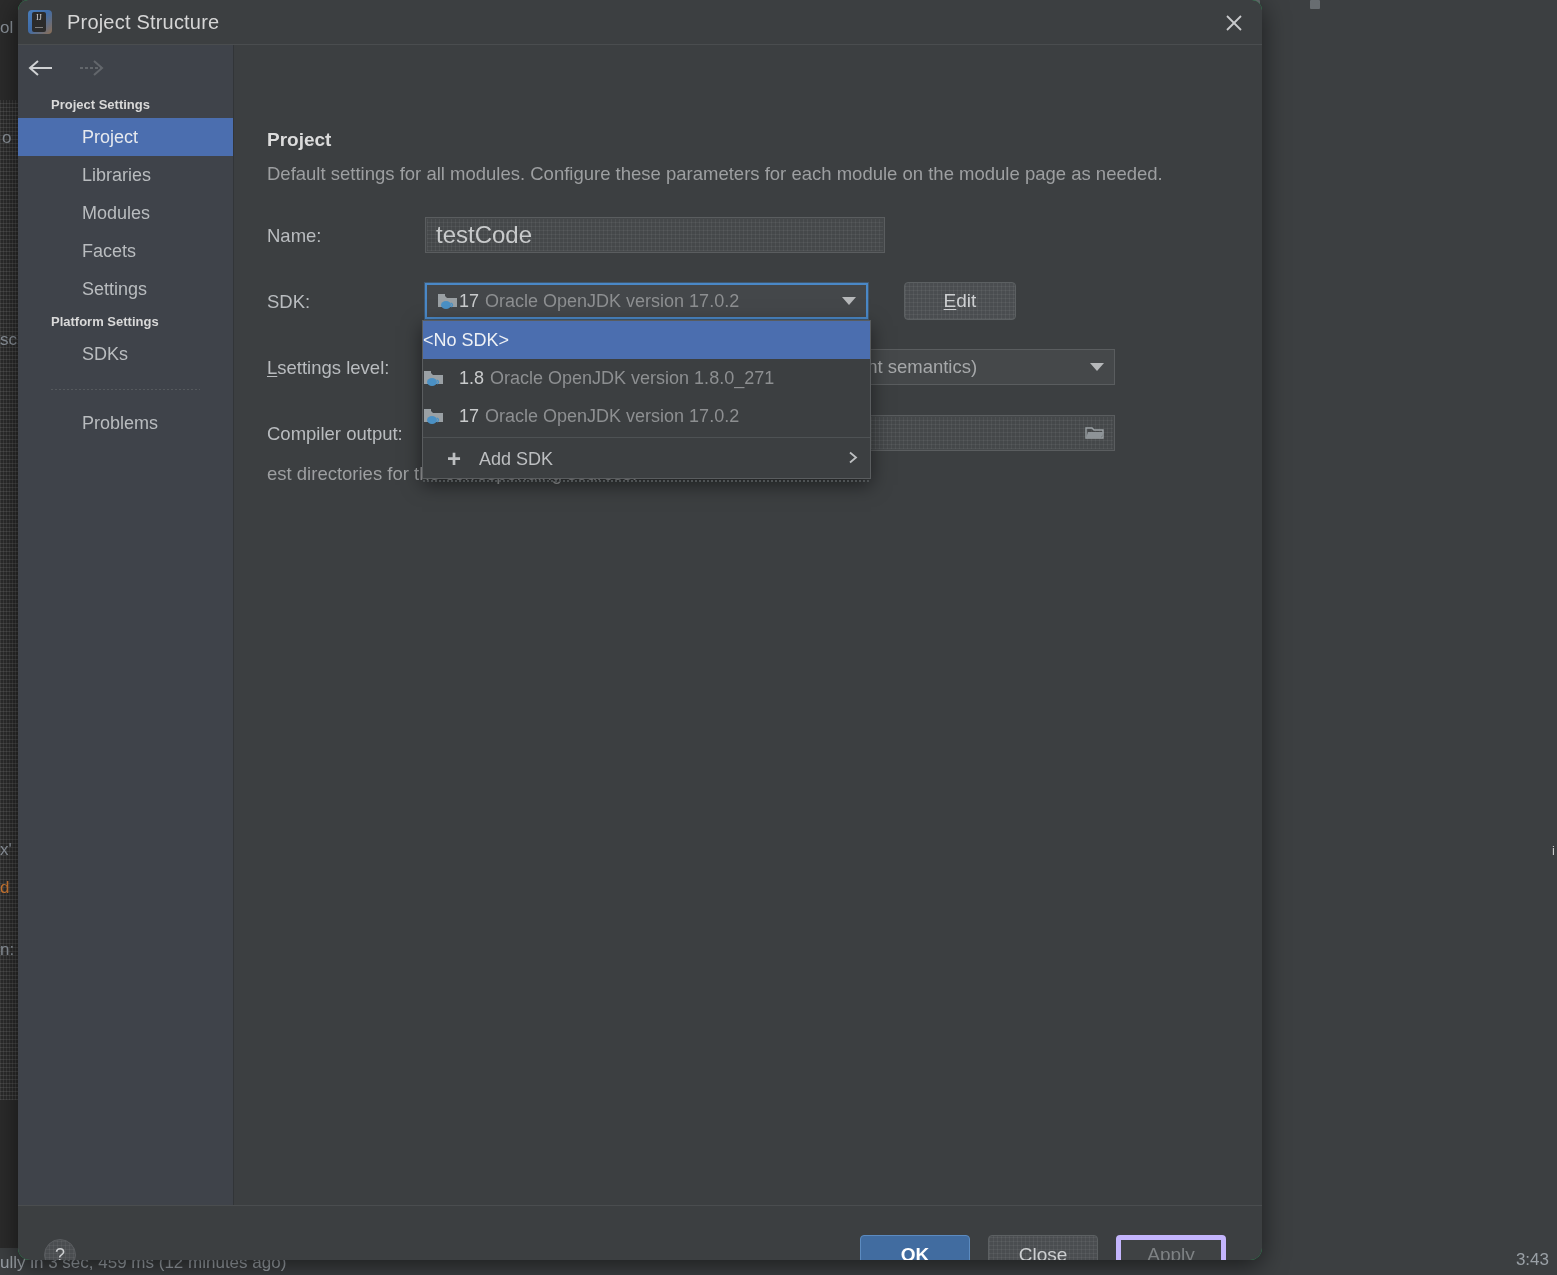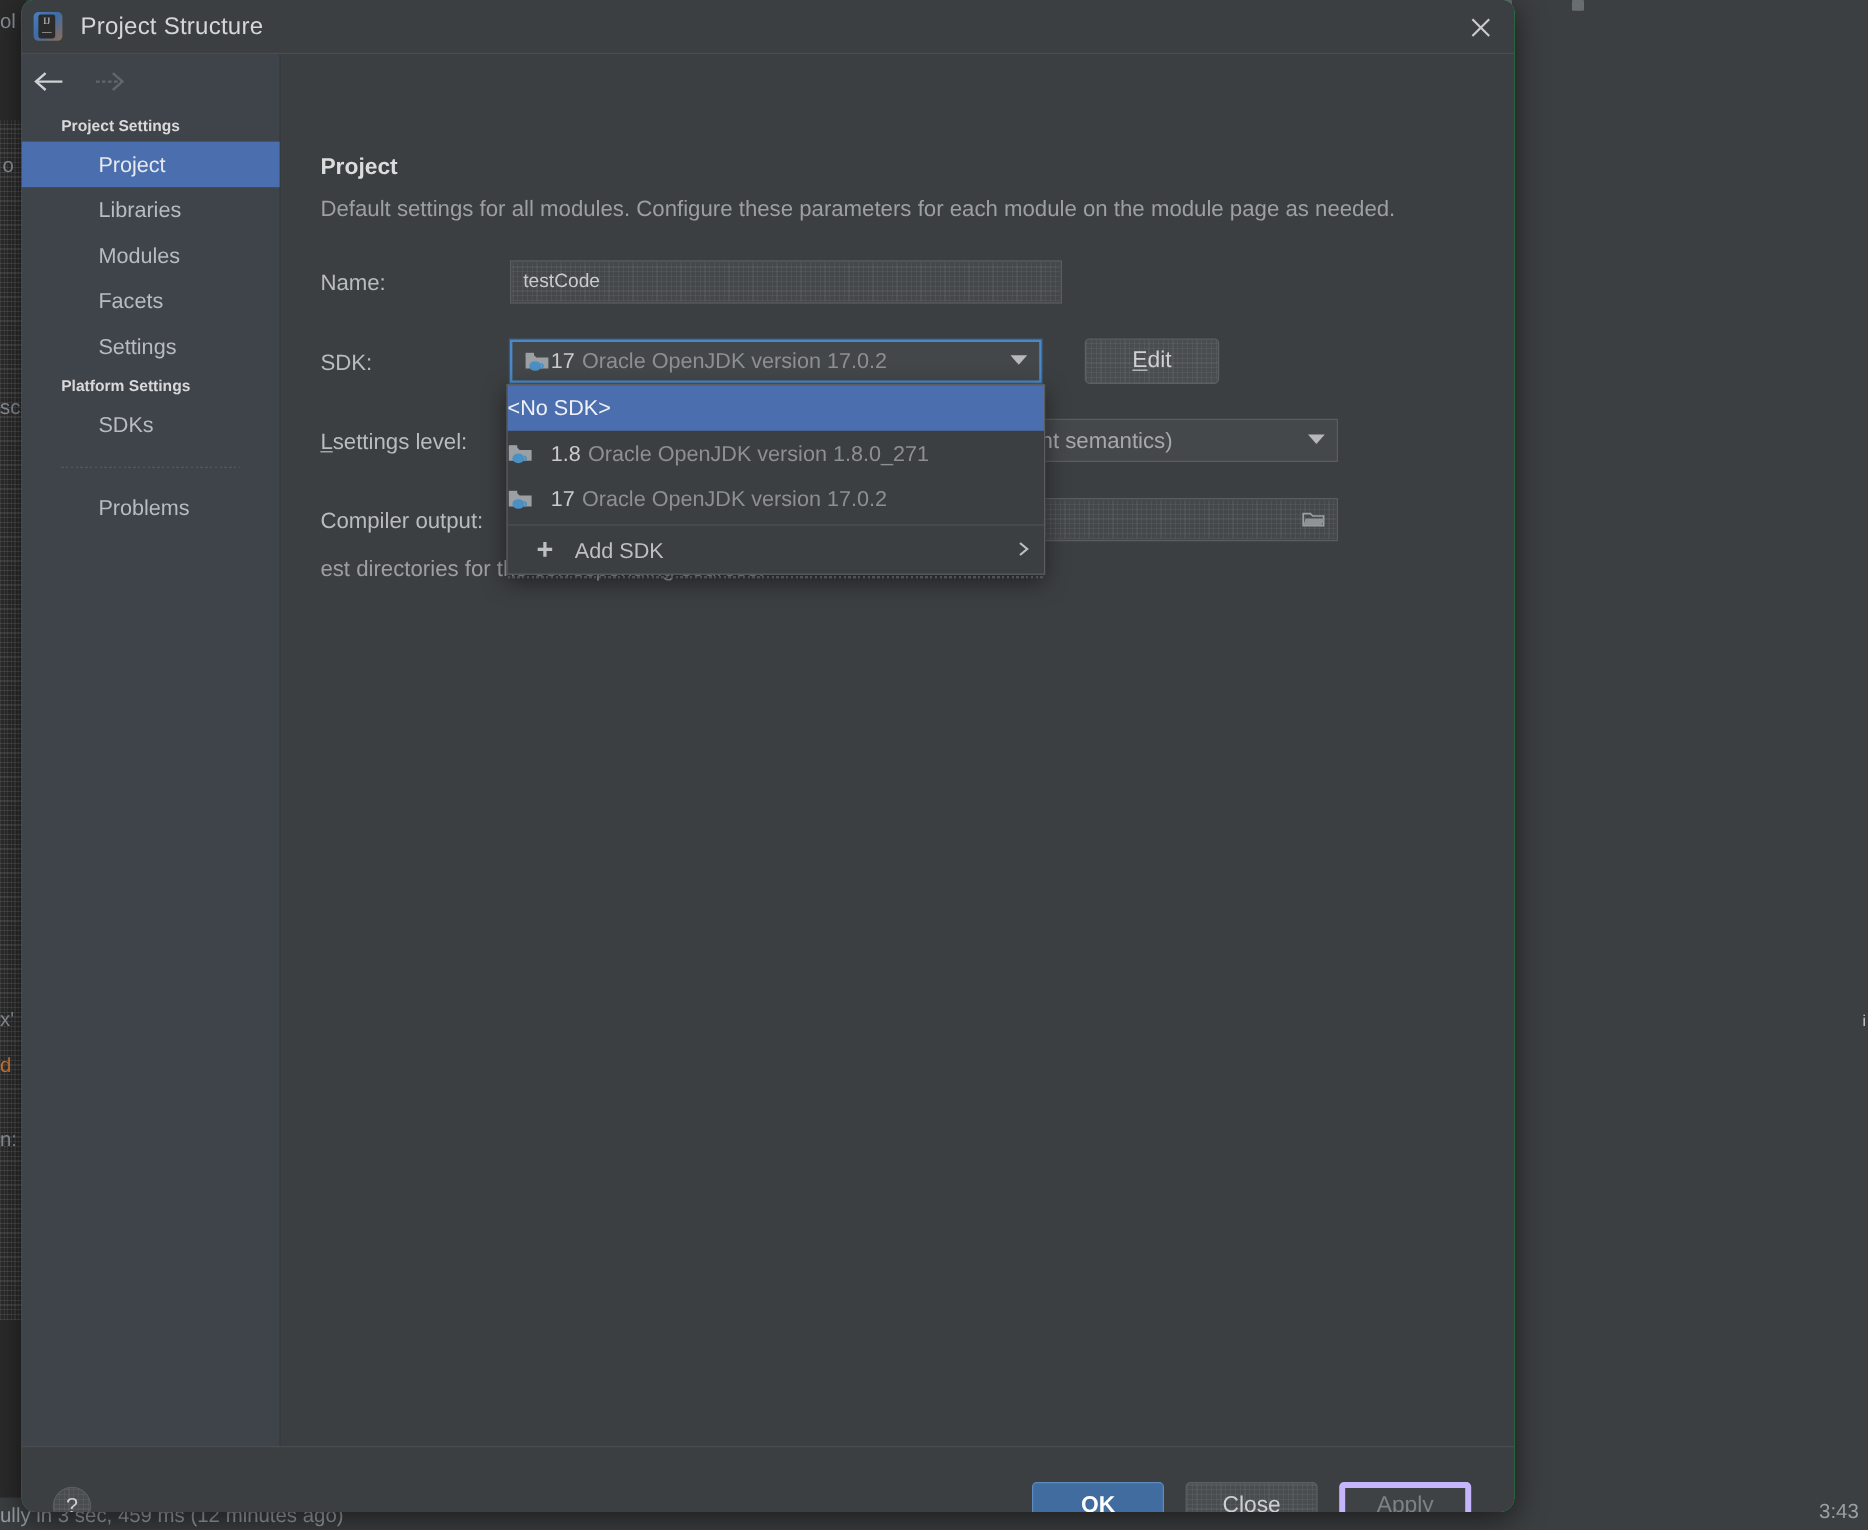--- a/index.html
+++ b/index.html
@@ -154,21 +154,21 @@
   #lbl-name  { left:33px; top:180px; }
   #lbl-sdk   { left:33px; top:246px; }
   #lbl-lang  { left:33px; top:312px; }
   #lbl-comp  { left:33px; top:378px; }
   .mnemonic { text-decoration:underline; text-underline-offset:2px; }
 
   .text-field {
     position:absolute; left:191px; top:172px; width:460px; height:36px;
     background:#45484a; border:1px solid #5a5d5f;
     display:flex; align-items:center; padding-left:10px;
-    color:#c8cacb; font-size:16px;
+    color:#c8cacb; font-size:24px;
   }
   .dotted-fill {
     position:absolute; inset:1px;
     background:repeating-linear-gradient(90deg, rgba(255,255,255,.05) 0 1px, transparent 1px 4px),
                repeating-linear-gradient(0deg, rgba(255,255,255,.05) 0 1px, transparent 1px 4px);
     pointer-events:none;
   }
   .text-field span { position:relative; z-index:1; }
 
   
@@ -290,21 +290,21 @@
       <span style="left:700px"></span>
     <span style="left:880px"></span>
       <span style="left:960px"></span>
       <span style="left:1030px"></span>
     <span style="left:1100px"></span>
       <span style="left:1160px"></span>
   </div>
   <div class="ide-left-gutter"></div>
   <div class="ide-left-noise"></div>
 
-  <div class="bgchar" style="left:0px; top:8px;">ol</div>
+  <div class="bgchar" style="left:0px; top:18px;">ol</div>
   <div class="bgchar" style="left:2px; top:128px;">o</div>
   <div class="bgchar" style="left:0px; top:330px;">sc</div>
   <div class="bgchar" style="left:0px; top:840px;">x'</div>
   <div class="bgchar orange" style="left:0px; top:878px;">d</div>
   <div class="bgchar" style="left:0px; top:940px;">n:</div>
 
   <div class="bg-rchar" style="top:843px;">i</div>
   <div class="bg-dotrow"></div>
   <div class="bg-status">ully in 3 sec, 459 ms (12 minutes ago)</div>
   <div class="bg-clock">3:43</div>

